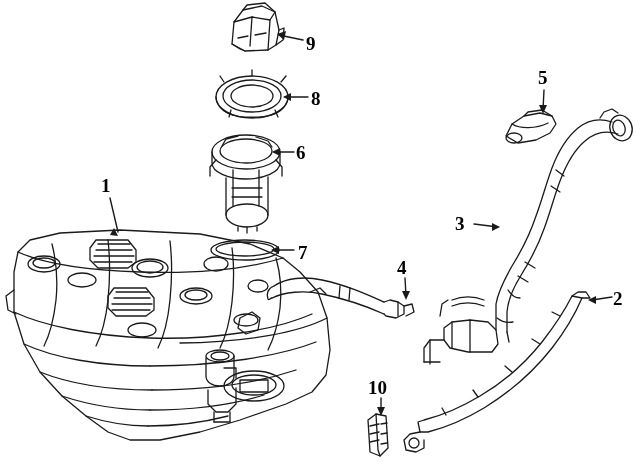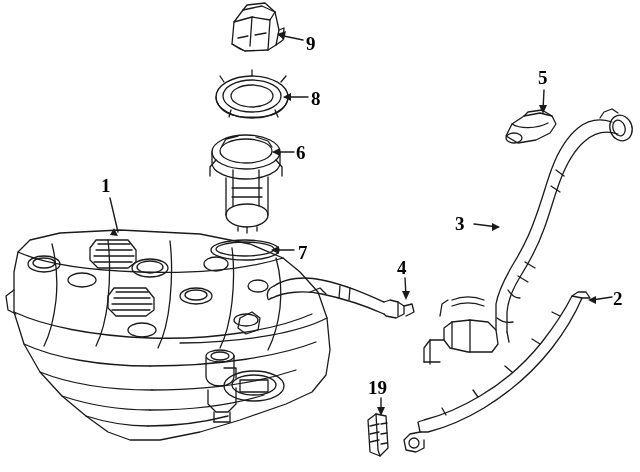--- a/index.html
+++ b/index.html
@@ -266,15 +266,15 @@
 
   <div class="callout" style="left:101px; top:176px;">1</div>
   <div class="callout" style="left:613px; top:289px;">2</div>
   <div class="callout" style="left:455px; top:214px;">3</div>
   <div class="callout" style="left:397px; top:258px;">4</div>
   <div class="callout" style="left:538px; top:68px;">5</div>
   <div class="callout" style="left:296px; top:143px;">6</div>
   <div class="callout" style="left:298px; top:243px;">7</div>
   <div class="callout" style="left:311px; top:89px;">8</div>
   <div class="callout" style="left:306px; top:34px;">9</div>
-  <div class="callout" style="left:368px; top:378px;">19</div>
+  <div class="callout" style="left:368px; top:378px;">10</div>
 
 </div>
 
 </body></html>

